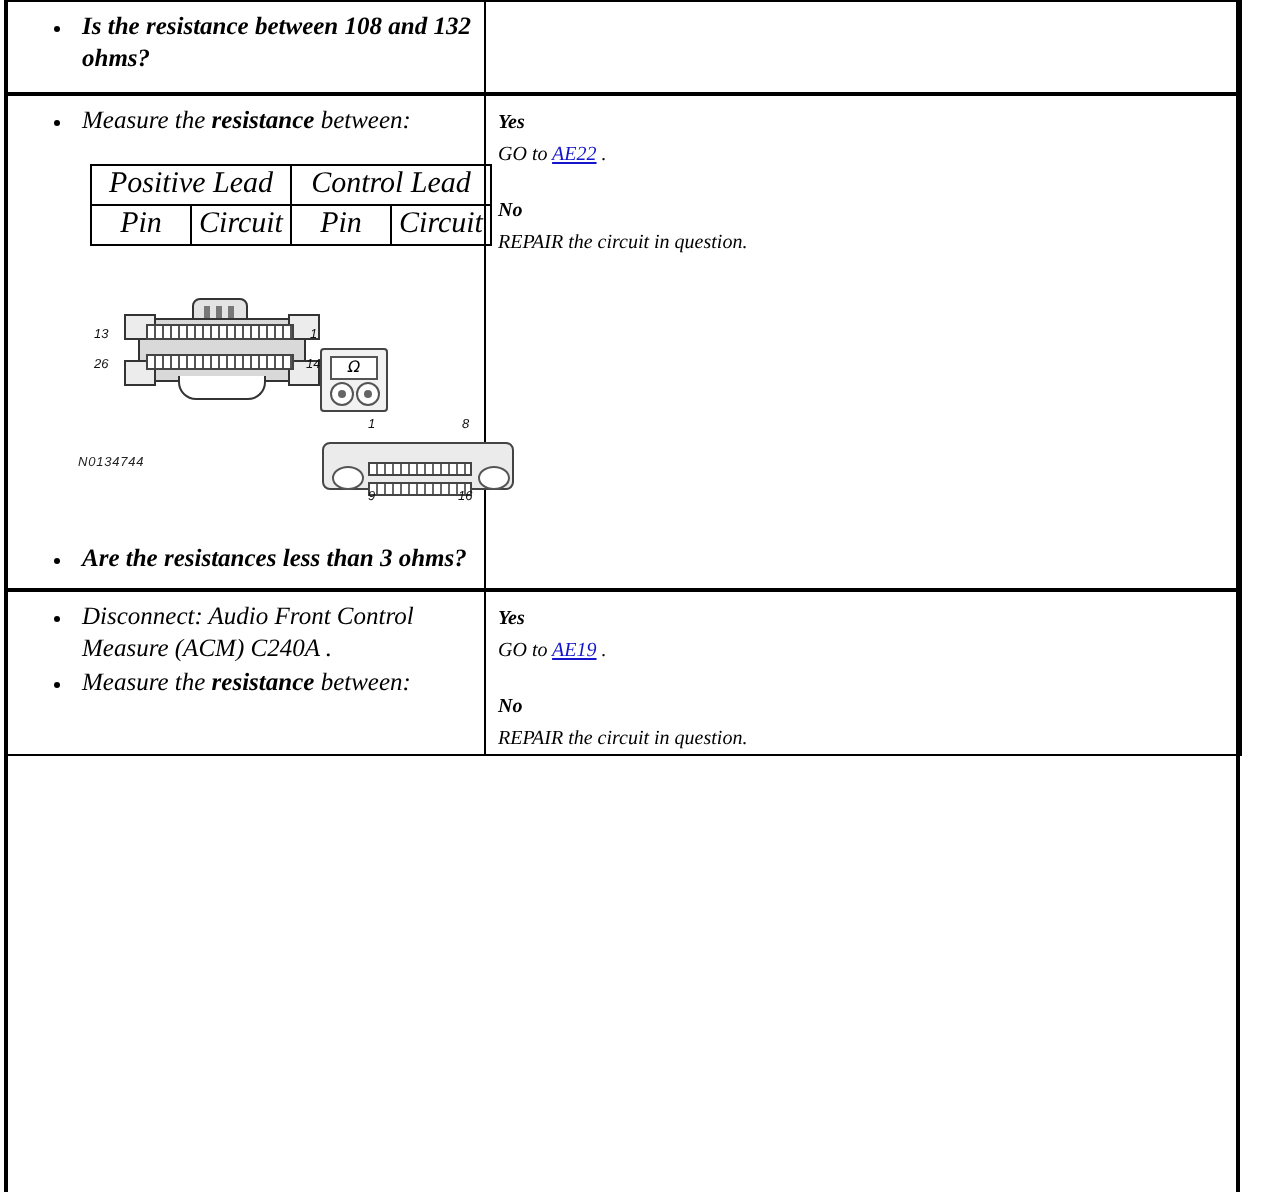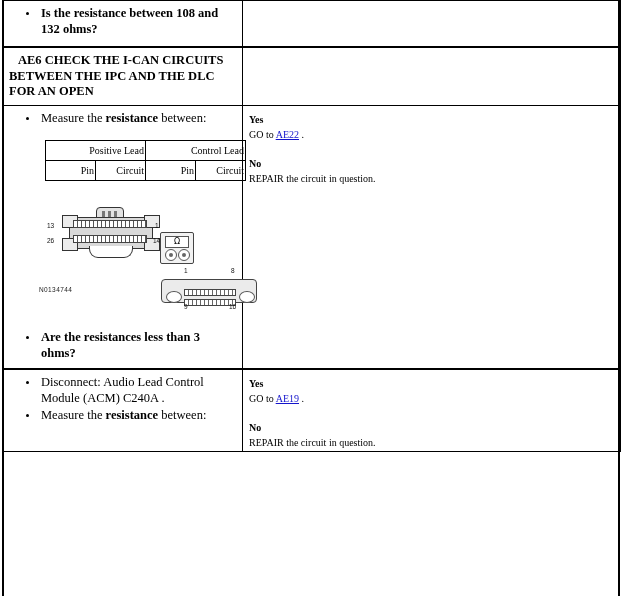--- a/index.html
+++ b/index.html
@@ -34,20 +34,21 @@
     border-right: 2px solid #000;
   }
 
   table.pinpoint {
     position: absolute;
     left: 2px;
     top: 0;
     width: 618px;
     border-collapse: collapse;
     table-layout: fixed;
+    font-style: italic;
   }
   table.pinpoint td {
     vertical-align: top;
     padding: 0;
     border: 1px solid #000;
   }
   td.col-left { width: 239px; }
   td.col-right { width: 377px; }
 
   
@@ -93,22 +94,22 @@
 
   
   table.meas {
     border-collapse: collapse;
     margin: 14px 0 0 36px;
     table-layout: fixed;
     width: 201px;
   }
   table.meas td {
     border: 1px solid #000;
-    text-align: right;
-    font-size: 10px;
+    text-align: center;
+    font-size: 15px;
     line-height: 15px;
     padding: 2px 1px;
     vertical-align: middle;
   }
   .w-pin { width: 41px; }
   .w-ckt { width: 59px; }
 
   
   .figure {
     position: relative;
@@ -235,26 +236,20 @@
       <td class="col-left" style="height:45px">
         <div class="cellpad">
           <ul class="steps">
             <li class="bold-step">Is the resistance between 108 and 132 ohms?</li>
           </ul>
         </div>
       </td>
       <td class="col-right"></td>
     </tr>
 
-    <tr class="block-start">
-      <td class="col-left">
-        <div class="hdr">AE6 CHECK THE I-CAN CIRCUITS BETWEEN THE IPC AND THE DLC FOR AN OPEN</div>
-      </td>
-      <td class="col-right"></td>
-    </tr>
 
     <tr class="block-end">
       <td class="col-left">
         <div class="cellpad">
           <ul class="steps">
             <li><span>Measure the </span><span class="b">resistance</span><span> between:</span></li>
           </ul>
 
           <table class="meas">
             <tbody>
@@ -334,21 +329,21 @@
           <span>REPAIR the circuit in question.</span>
         </div>
       </td>
     </tr>
 
 
     <tr>
       <td class="col-left" style="height:80px">
         <div class="cellpad">
           <ul class="steps">
-            <li>Disconnect: Audio Lead Control Module (ACM) C240A .</li>
+            <li>Disconnect: Audio Front Control Measure (ACM) C240A .</li>
             <li><span>Measure the </span><span class="b">resistance</span><span> between:</span></li>
           </ul>
         </div>
       </td>
 
       <td class="col-right">
         <div class="answer">
           <span class="lbl">Yes</span>
           <span><span>GO to </span><a class="xref" href="#">AE19</a><span> .</span></span>
           <span class="gap"></span>

